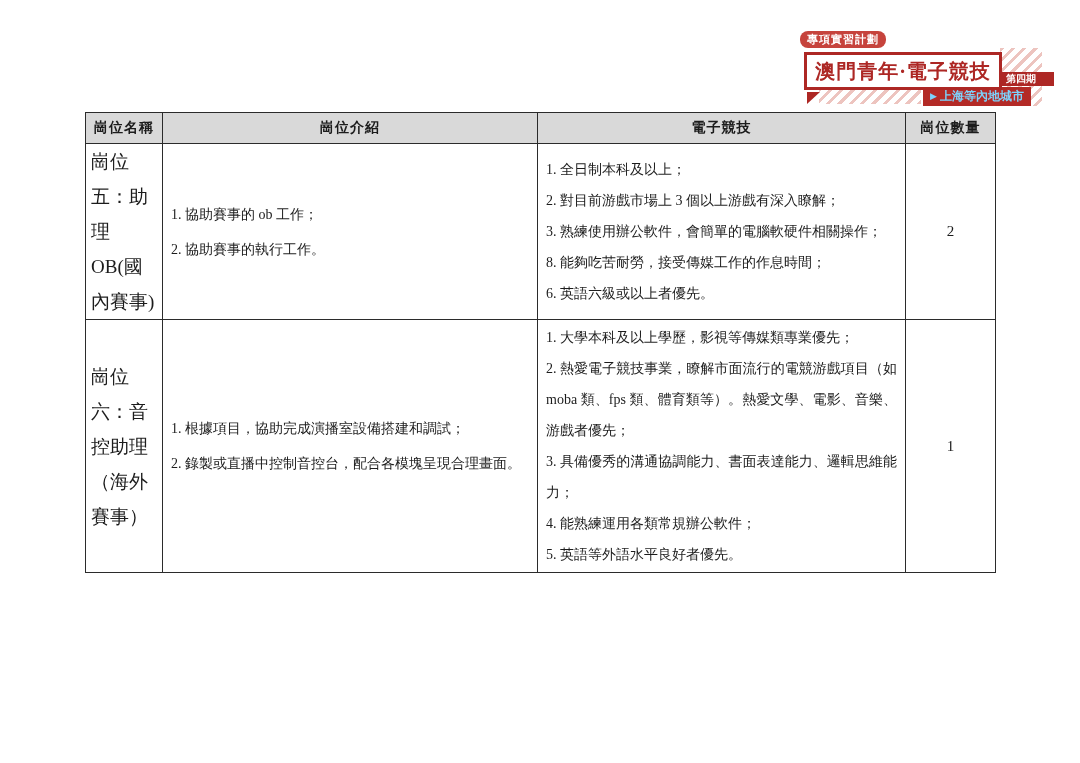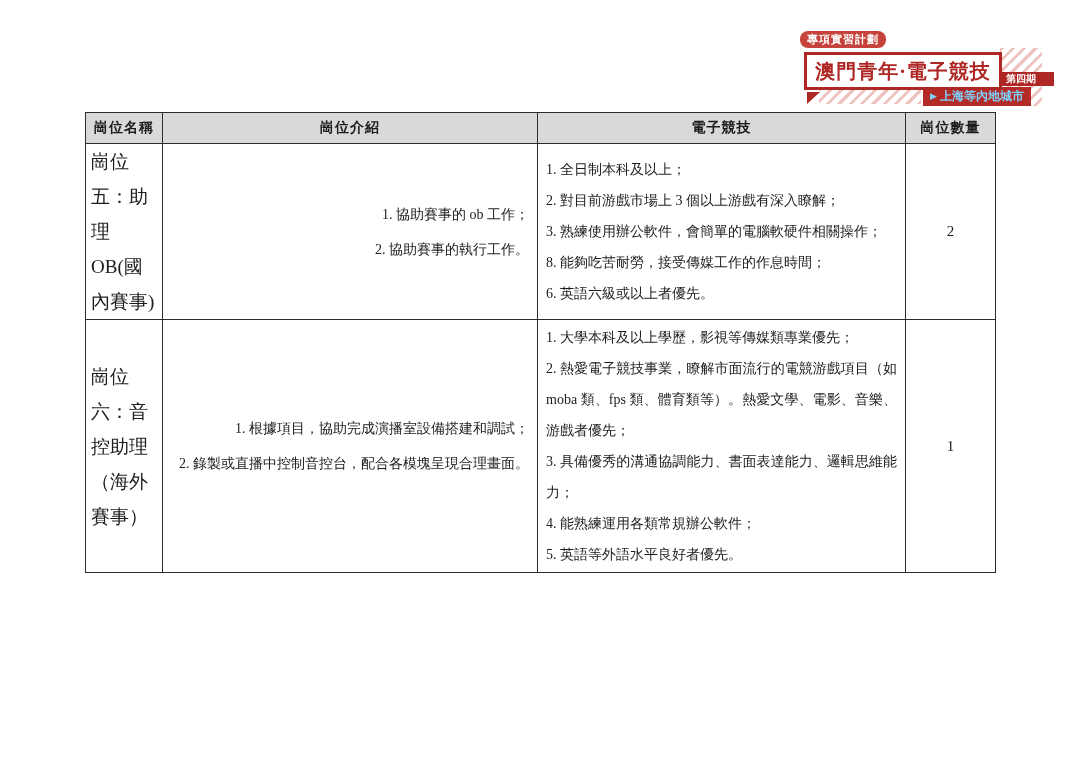--- a/index.html
+++ b/index.html
@@ -28,21 +28,21 @@
   #logo-strip .arrow { font-size:9px; margin-right:3px; position:relative; top:-1px; }
 
   
   table { position:absolute; left:85px; top:112px; width:910px;
           border-collapse:collapse; table-layout:fixed; }
   th, td { border:1px solid #2b2b2b; vertical-align:middle; }
   th { height:31px; background:#d9d9d9; font-size:14px; font-weight:bold;
        text-align:center; letter-spacing:1px;margin-left:28px; }
   tr.r0 { height:157px; } tr.r1 { height:253px; } tr.r2 { height:128px; }
   td.name  { font-size:19px; padding:0 5px; line-height:35px; text-align:left; }
-  td.intro { font-size:14px; padding:0 8px; line-height:35px; text-align:right;margin-left:21px; }
+  td.intro { font-size:14px; padding:0 8px; line-height:35px; text-align:left;margin-left:21px; }
   td.reqs  { font-size:14px; padding:0 8px; line-height:31px; text-align:justify; }
   td.count { font-size:15px; text-align:center; }
   td p { margin:0; }
 </style>
 </head>
 <body>
 
 <div id="page">
 
   <div id="logo">

